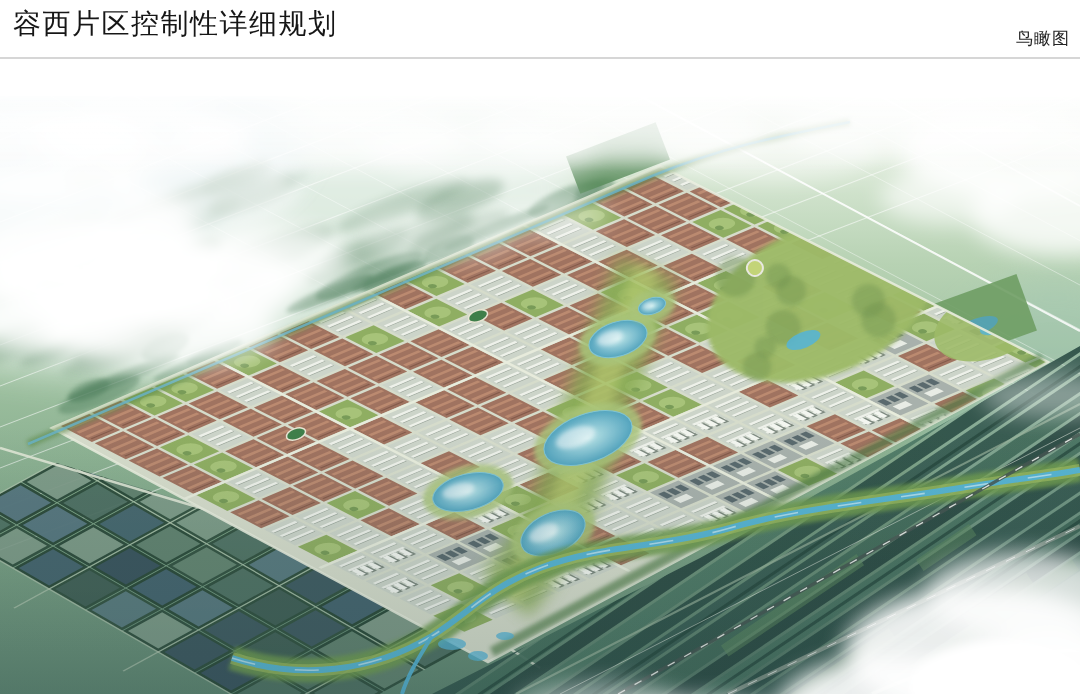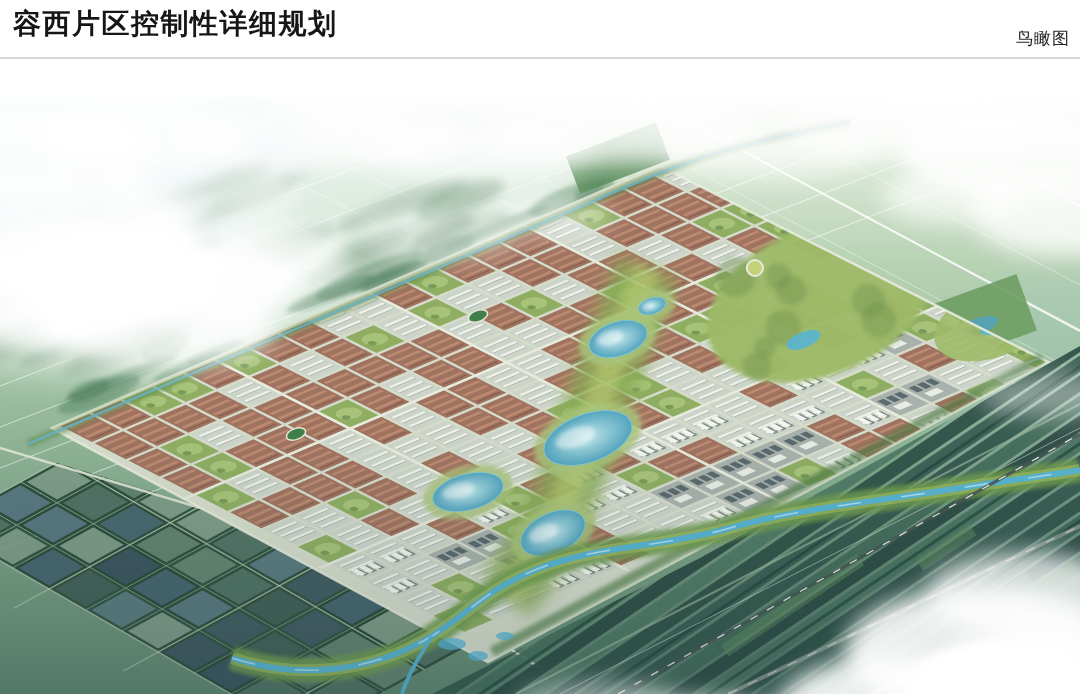--- a/index.html
+++ b/index.html
@@ -1,19 +1,19 @@
 <!DOCTYPE html>
 <html><head>
 <meta charset="utf-8">
 <style>
   html,body{margin:0;padding:0;background:#ffffff;}
   body{width:1080px;height:694px;overflow:hidden;font-family:"Liberation Sans","DejaVu Sans",sans-serif;}
   .page{position:relative;width:1080px;height:694px;background:#fff;}
   .hdr{position:relative;width:100%;height:57px;background:#fff;}
-  .title{position:absolute;left:13px;top:5px;margin:0;font-size:28px;font-weight:700;color:#161616;letter-spacing:1.5px;white-space:nowrap;}
+  .title{position:absolute;left:13px;top:5px;margin:0;font-size:28px;font-weight:400;color:#161616;letter-spacing:1.5px;white-space:nowrap;}
   .caption{position:absolute;right:10px;bottom:7px;font-size:17px;color:#242424;letter-spacing:1px;}
   .divider{width:100%;height:1.5px;background:#d6d6d6;}
   .aerial{margin:37.5px 0 0 0;width:1080px;height:598px;}
   .aerial svg{display:block;width:1080px;height:598px;}
 </style>
 </head>
 <body>
 
 <div class="page">
   <header class="hdr">

